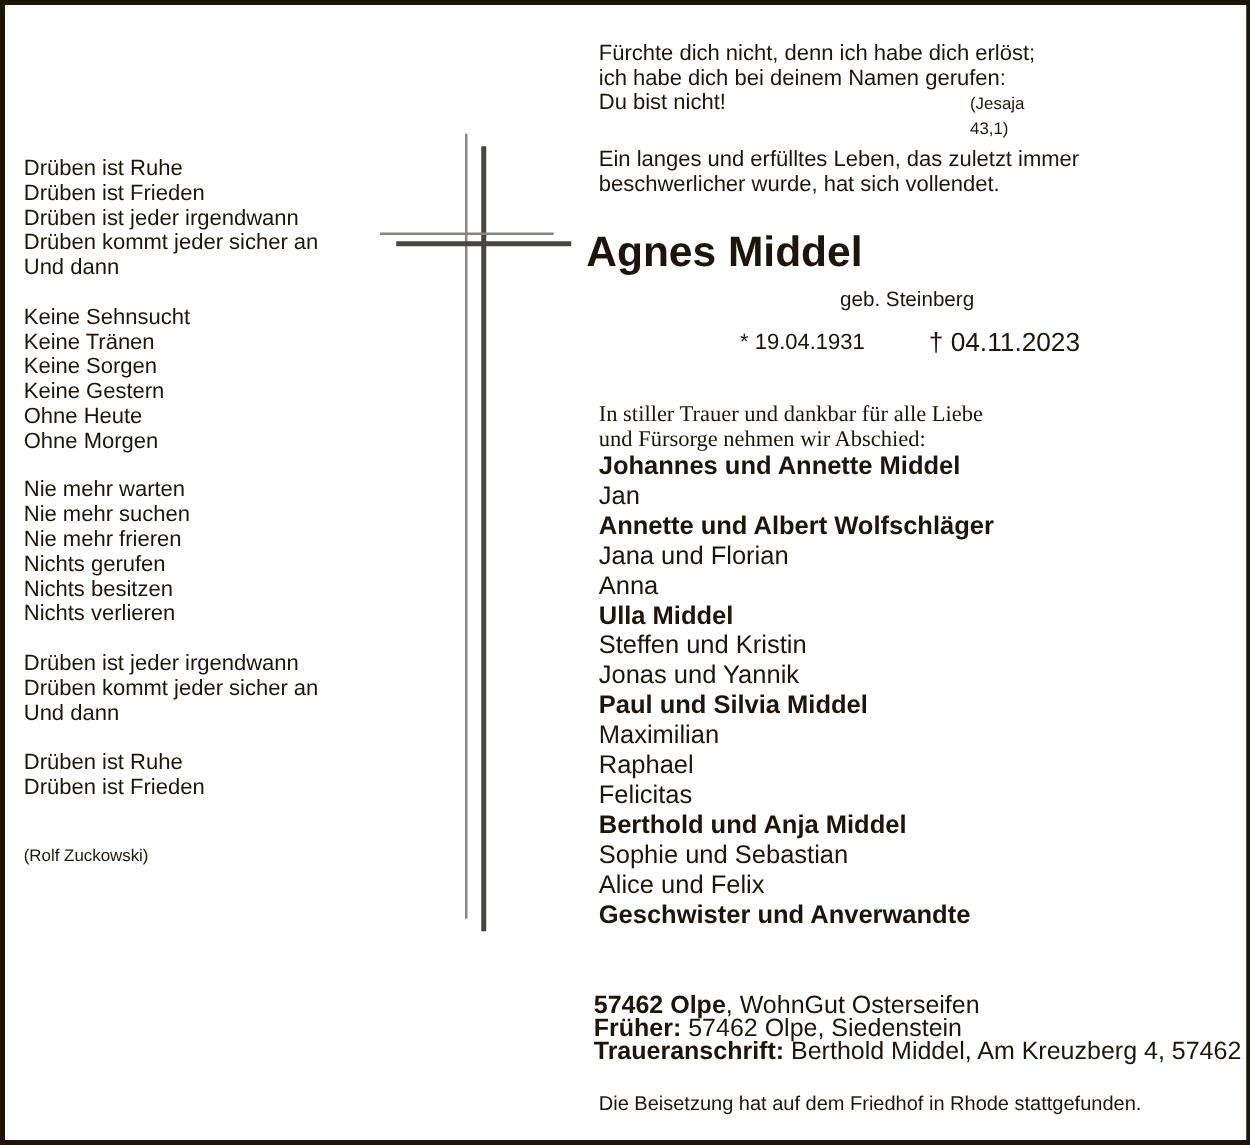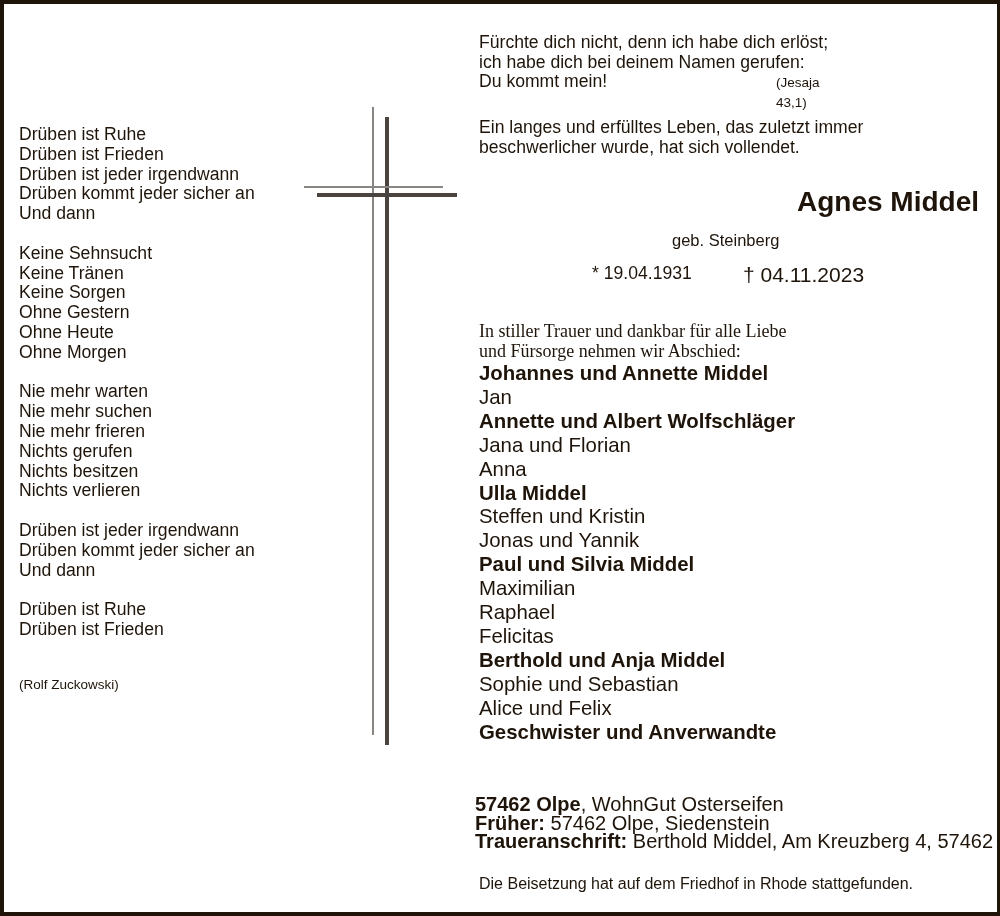--- a/index.html
+++ b/index.html
@@ -5,21 +5,21 @@
   html, body { margin:0; padding:0; background:#fff; }
   body { width:1000px; height:916px; position:relative; overflow:hidden;
          font-family:"Liberation Sans", sans-serif; color:#1e140a; }
   .frame { position:absolute; left:0; top:0; width:1000px; height:916px;
            box-sizing:border-box; border:4px solid #1e140a; border-right:3px solid #1e140a; background:#fff; }
   .abs { position:absolute; }
   .line { display:block; white-space:nowrap; }
   .quote { left:479px; top:33px; font-size:17.6px; line-height:19.5px; }
   .quote .ref { position:absolute; left:297px; top:40px; font-size:13.5px; }
   .intro { left:479px; top:118px; font-size:17.6px; line-height:19.5px; }
-  .name { left:479px; width:510px; top:182px; text-align:right; font-weight:bold; font-size:28px; line-height:40px; padding-left:0; }
+  .name { left:479px; width:510px; top:182px; text-align:left; font-weight:bold; font-size:34px; line-height:40px; padding-left:0; }
   .name span { position:relative; left:-10px; }
   .born-name { left:672px; top:231px; font-size:16.5px; }
   .birth { left:592px; top:263px; font-size:17.6px; }
   .death { left:743px; top:263px; font-size:21px; }
   .thanks { left:479px; top:322px; font-size:18px; line-height:19.5px;font-family:Liberation Serif, serif; }
   .family { left:479px; top:362px; font-size:20.4px; line-height:23.9px; }
   .family .b { font-weight:bold; }
   .poem { left:19px; top:125px; font-size:17.6px; line-height:19.8px; }
   .poem .gap { height:19.8px; }
   .author { left:19px; top:677px; font-size:13.5px; }
@@ -36,21 +36,21 @@
 <div>
   <div class="bar" style="left:372px;top:107px;width:2px;height:628px;background:#8a8580;"></div>
   <div class="bar" style="left:385px;top:117px;width:4px;height:628px;background:#4a4440;"></div>
   <div class="bar" style="left:304px;top:186px;width:139px;height:2px;background:#8a8580;"></div>
   <div class="bar" style="left:317px;top:193px;width:140px;height:4px;background:#4a4440;"></div>
 </div>
 
 <div class="abs quote">
   <span class="line">Fürchte dich nicht, denn ich habe dich erlöst;</span>
   <span class="line">ich habe dich bei deinem Namen gerufen:</span>
-  <span class="line">Du kommt mein!</span>
+  <span class="line">Du bist nicht!</span>
   <span class="ref">(Jesaja 43,1)</span>
 </div>
 
 <div class="abs intro">
   <span class="line">Ein langes und erfülltes Leben, das zuletzt immer</span>
   <span class="line">beschwerlicher wurde, hat sich vollendet.</span>
 </div>
 
 <div class="abs name"><span>Agnes Middel</span></div>
 <div class="abs born-name">geb. Steinberg</div>
@@ -84,21 +84,21 @@
 <div class="abs poem">
   <span class="line">Drüben ist Ruhe</span>
   <span class="line">Drüben ist Frieden</span>
   <span class="line">Drüben ist jeder irgendwann</span>
   <span class="line">Drüben kommt jeder sicher an</span>
   <span class="line">Und dann</span>
   <div class="gap"></div>
   <span class="line">Keine Sehnsucht</span>
   <span class="line">Keine Tränen</span>
   <span class="line">Keine Sorgen</span>
-  <span class="line">Ohne Gestern</span>
+  <span class="line">Keine Gestern</span>
   <span class="line">Ohne Heute</span>
   <span class="line">Ohne Morgen</span>
   <div class="gap"></div>
   <span class="line">Nie mehr warten</span>
   <span class="line">Nie mehr suchen</span>
   <span class="line">Nie mehr frieren</span>
   <span class="line">Nichts gerufen</span>
   <span class="line">Nichts besitzen</span>
   <span class="line">Nichts verlieren</span>
   <div class="gap"></div>

